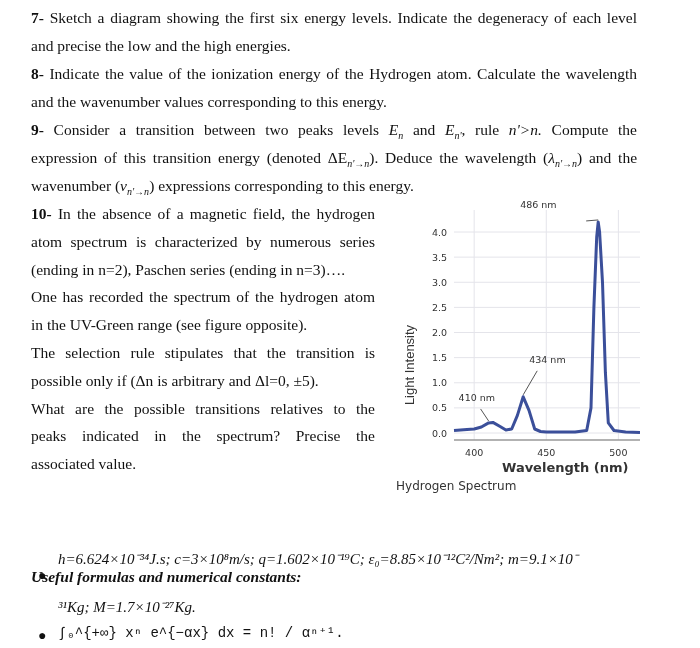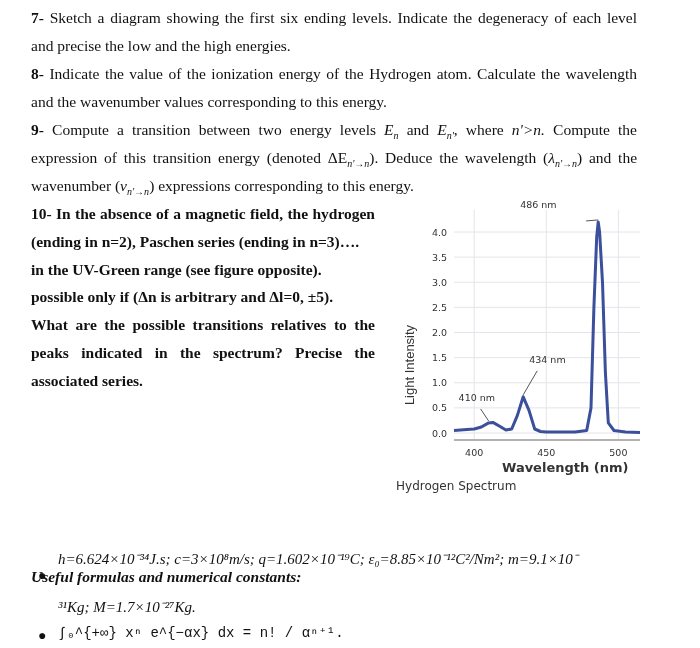--- a/index.html
+++ b/index.html
@@ -4,61 +4,64 @@
 <style>
   html, body { margin:0; padding:0; background:#ffffff; }
   body { width:700px; height:648px; position:relative; overflow:hidden;
          font-family:"Liberation Serif", serif; color:#111; }
   .line { position:absolute; left:31px; font-size:15.5px; line-height:20px; white-space:nowrap; }
   .line b { font-weight:bold; }
   .just { text-align:justify; text-align-last:justify; }
   i { font-style:italic; }
   sub, sup { font-size:10px; line-height:0; }
   .col-text { position:absolute; left:31px; width:344px; font-size:15.5px; line-height:20px; }
-  .col-text .row { height:20px; margin-bottom:7.8px; text-align:justify; text-align-last:justify; white-space:nowrap;font-weight:bold; }
+  .col-text .row { height:20px; margin-bottom:7.8px; text-align:justify; text-align-last:justify; white-space:nowrap; }
   .col-text .row.last { text-align-last:left; }
   .heading { position:absolute; left:31px; top:568px; font-size:15.5px; font-weight:bold; font-style:italic; }
   .bullet { position:absolute; left:58px; font-size:15px; font-style:italic; white-space:nowrap; }
   .dot { position:absolute; left:38px; font-size:14px; }
   .chart-text { font-family:"DejaVu Sans", sans-serif; fill:#333; }
 </style>
 </head>
 <body>
 
 <div class="line just" style="top:8px; width:606px;">
   <b>7-</b>
-  <span>Sketch a diagram showing the first six ending levels. Indicate the degeneracy of each level</span>
+  <span>Sketch a diagram showing the first six energy levels. Indicate the degeneracy of each level</span>
 </div>
 <div class="line" style="top:36px;">and precise the low and the high energies.</div>
 
 <div class="line just" style="top:64px; width:606px;">
   <b>8-</b>
   <span>Indicate the value of the ionization energy of the Hydrogen atom. Calculate the wavelength</span>
 </div>
 <div class="line" style="top:92px;">and the wavenumber values corresponding to this energy.</div>
 
 <div class="line just" style="top:120px; width:606px;">
   <b>9-</b>
-  <span>Compute a transition between two energy levels </span><i>E</i><sub><i>n</i></sub><span> and </span><i>E</i><sub><i>n'</i></sub><span>, where </span><i>n'&gt;n.</i><span> Compute the</span>
+  <span>Consider a transition between two peaks levels </span><i>E</i><sub><i>n</i></sub><span> and </span><i>E</i><sub><i>n'</i></sub><span>, rule </span><i>n'&gt;n.</i><span> Compute the</span>
 </div>
 <div class="line just" style="top:148px; width:606px;">
   <span>expression of this transition energy (denoted </span><span>ΔE</span><sub><i>n'→n</i></sub><span>). Deduce the wavelength (</span><i>λ</i><sub><i>n'→n</i></sub><span>) and the</span>
 </div>
 <div class="line" style="top:176px;">
   <span>wavenumber (</span><i>ν</i><sub><i>n'→n</i></sub><span>) expressions corresponding to this energy.</span>
 </div>
 
 <div class="col-text" style="top:204px;">
   <div class="row"><b>10-</b> <span>In the absence of a magnetic field, the hydrogen</span></div>
+  <div class="row">atom spectrum is characterized by numerous series</div>
   <div class="row last">(ending in n=2), Paschen series (ending in n=3)….</div>
+  <div class="row">One has recorded the spectrum of the hydrogen atom</div>
   <div class="row last">in the UV-Green range (see figure opposite).</div>
+  <div class="row">The selection rule stipulates that the transition is</div>
   <div class="row last">possible only if (Δn is arbitrary and Δl=0, ±5).</div>
   <div class="row">What are the possible transitions relatives to the</div>
   <div class="row">peaks indicated in the spectrum? Precise the</div>
-  <div class="row last">associated series.</div>
+  <div class="row last">associated value.</div>
 </div>
 
 <svg id="chart" style="position:absolute; left:390px; top:200px;" width="310" height="300" viewBox="0 0 310 300">
   <g id="grid">
       <line x1="64" x2="250" y1="233" y2="233" stroke="#e4e4ea" stroke-width="1"></line>
       <line x1="64" x2="250" y1="207.875" y2="207.875" stroke="#e4e4ea" stroke-width="1"></line>
       <line x1="64" x2="250" y1="182.75" y2="182.75" stroke="#e4e4ea" stroke-width="1"></line>
       <line x1="64" x2="250" y1="157.625" y2="157.625" stroke="#e4e4ea" stroke-width="1"></line>
       <line x1="64" x2="250" y1="132.5" y2="132.5" stroke="#e4e4ea" stroke-width="1"></line>
       <line x1="64" x2="250" y1="107.375" y2="107.375" stroke="#e4e4ea" stroke-width="1"></line>

